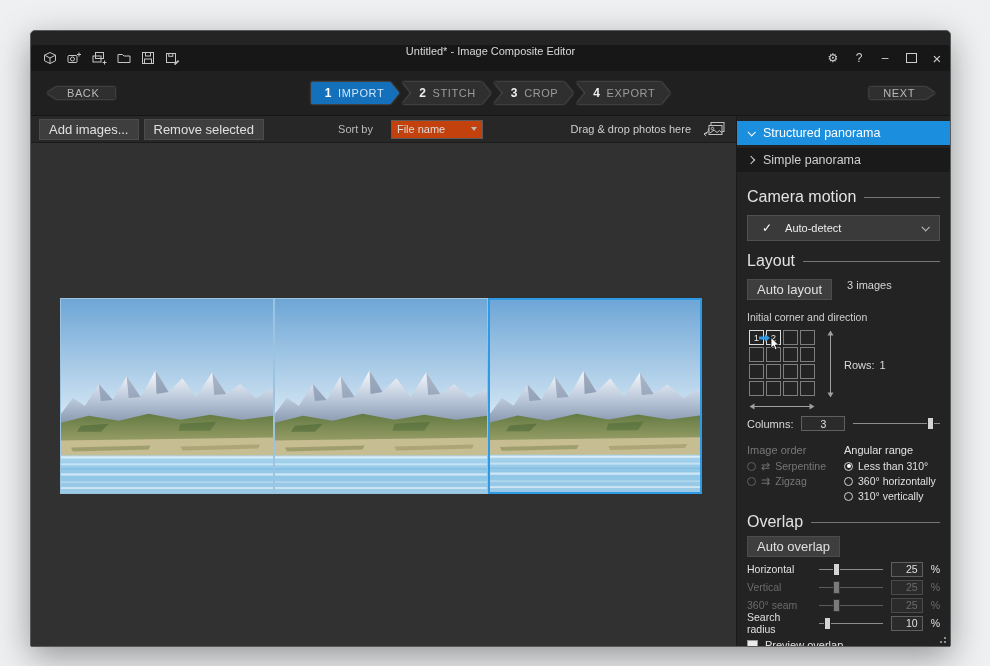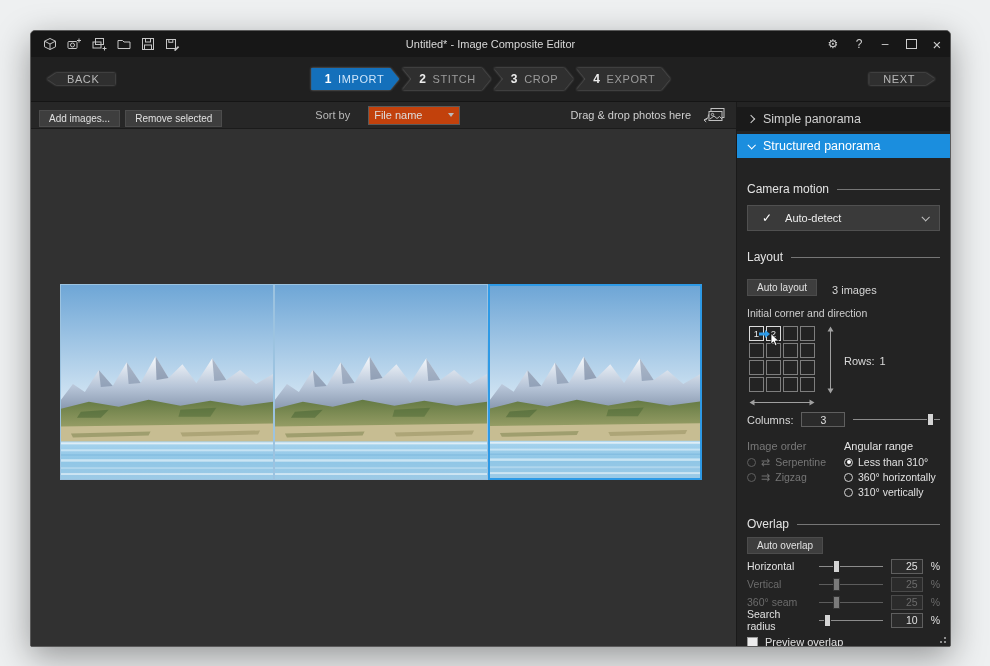--- a/index.html
+++ b/index.html
@@ -6,21 +6,21 @@
   body {
     width:990px; height:666px; background:#eef0f1; overflow:hidden;
     font-family:"Liberation Sans", sans-serif; -webkit-font-smoothing:antialiased;
   }
   .window {
     position:absolute; left:30px; top:30px; width:921px; height:617px;
     background:#242424; border:1px solid #5a5a5a; border-radius:5px 5px 2px 2px;
     box-shadow:0 10px 34px rgba(0,0,0,.38); box-sizing:border-box; overflow:hidden;
   }
   
-  .titlebar { height:26px; background:#171717; display:flex; align-items:center; position:relative; border-radius:4px 4px 0 0; }
+  .titlebar { height:26px; background:#171717; display:flex; position:relative; border-radius:4px 4px 0 0;margin-top:14px; }
   .tb-icons { display:flex; gap:10px; margin-left:12px; align-items:center; }
   .tb-icon { display:flex; cursor:default; }
   .tb-icon svg { display:block; }
   .wtitle { position:absolute; left:50%; transform:translateX(-50%); font-size:11px; color:#d8d8d8; white-space:nowrap; }
   .tb-controls { margin-left:auto; display:flex; align-items:center; height:100%; }
   .tb-ctl { width:26px; height:100%; display:flex; align-items:center; justify-content:center; color:#cfcfcf; font-size:12px; cursor:default; }
   .tb-ctl.close { font-size:15px; }
   .maxbox { width:9px; height:8px; border:1px solid #cfcfcf; display:inline-block; }
   
   .navbar { height:44px; background:#202020; position:relative; display:flex; align-items:center; border-bottom:1px solid #151515; }
@@ -34,45 +34,45 @@
     background:#2f2f2f; color:#9c9c9c; font-size:11px; letter-spacing:.6px;
     clip-path:polygon(0 0,calc(100% - 9px) 0,100% 50%,calc(100% - 9px) 100%,0 100%,9px 50%); }
   .step.first { clip-path:polygon(0 0,calc(100% - 9px) 0,100% 50%,calc(100% - 9px) 100%,0 100%); padding-left:14px; }
   .step .num { font-weight:bold; font-size:12px; color:#ededed; }
   .step.active { background:#1470bb; color:#cfe6fb; }
   .step.active .num { color:#ffffff; }
   
   .content { display:flex; height:calc(100% - 71px); }
   .left { flex:1; min-width:0; display:flex; flex-direction:column; }
   .toolbar { height:26px; background:#272727; border-bottom:1px solid #1b1b1b; display:flex; align-items:center; padding:0 8px; gap:5px; }
-  .btn { background:#3e3e3e; border:1px solid #4c4c4c; color:#e0e0e0; font-size:10px; padding:2px 9px; cursor:default;margin-top:6px; }
+  .btn { background:#3e3e3e; border:1px solid #4c4c4c; color:#e0e0e0; font-size:13px; padding:2px 9px; cursor:default; }
   .sp1 { flex:.95; } .sp2 { flex:1.15; }
   .sortlbl { color:#b9b9b9; font-size:11px; margin-right:13px; }
   .dropdown { background:#c2410c; border:1px solid #5a5a5a; color:#dddddd; font-size:11px; height:17px; width:80px; display:flex; align-items:center; justify-content:space-between; padding:0 5px; }
   .tri-down { width:0; height:0; border-left:3.5px solid transparent; border-right:3.5px solid transparent; border-top:4px solid #bbbbbb; }
   .hint { color:#cfcfcf; font-size:11px; margin-right:6px; }
   .canvas { flex:1; background:#313131; position:relative; }
   .photos { position:absolute; left:29px; top:155px; display:flex; }
   .photo { width:214px; height:196px; box-sizing:border-box; border:1px solid #9cc3e0; }
   .photo.selected { border:2px solid #2e9ae6; }
   .photo svg { width:100%; height:100%; display:block; }
   
   .panel { width:214px; background:#232323; border-left:1px solid #1a1a1a; box-sizing:border-box; padding-top:5px; display:flex; flex-direction:column; position:relative; }
   .phead { height:24px; flex:none; display:flex; align-items:center; gap:9px; padding-left:11px; background:#1a1a1a; color:#d0d0d0; font-size:12.5px; margin-bottom:3px; cursor:default; }
   .phead.activeblue { background:#1b8ede; color:#ffffff; }
   .chev { width:5px; height:5px; border-right:1.4px solid currentColor; border-bottom:1.4px solid currentColor; display:inline-block; flex:none; }
   .chev.right { transform:rotate(-45deg); }
   .chev.down { transform:rotate(45deg) translateY(-1px); }
   .pbody { flex:1; padding:2px 10px 0 10px; position:relative; font-size:11px; }
-  .sec { display:flex; align-items:center; gap:8px; color:#e2e2e2; font-size:12px; margin-top:19px; }
+  .sec { display:flex; align-items:center; gap:8px; color:#e2e2e2; font-size:16px; margin-top:11px; }
   .sec::after { content:""; flex:1; border-top:1px solid #767676; }
   .ddl { margin-top:9px; height:24px; background:#3a3a3a; border:1px solid #505050; display:flex; align-items:center; color:#ededed; }
   .ddl .check { margin:0 13px 0 14px; font-size:12px; color:#ffffff; }
   .ddl .chev { margin-left:auto; margin-right:11px; color:#bdbdbd; }
-  .alrow { margin-top:9px; display:flex; align-items:flex-end; gap:15px; }
+  .alrow { margin-top:9px; display:flex; align-items:flex-start; gap:15px; }
   .imgcount { color:#d6d6d6; }
   .small-label { margin-top:11px; color:#cfcfcf; font-size:10.5px; }
   .gridzone { margin-top:5px; position:relative; height:86px; }
   .ggrid { position:absolute; left:2px; top:2px; display:grid; grid-template-columns:repeat(4,15px); grid-auto-rows:15px; gap:2px; }
   .gcell { border:1px solid #7e7e7e; box-sizing:border-box; color:#e8e8e8; font-size:9.5px; display:flex; align-items:center; justify-content:center; }
   .gcell.hl { border-color:#dcdcdc; }
   .dirarrow { position:absolute; left:12px; top:5px; }
   .cursor { position:absolute; left:23px; top:9px; }
   .varrow { position:absolute; left:79px; top:2px; }
   .rowslbl { position:absolute; left:97px; top:31px; color:#dadada; display:flex; gap:5px; }
@@ -287,27 +287,27 @@
           <div class="photo selected">
               <svg viewBox="0 0 213 196" preserveAspectRatio="none">
                 <use href="#pano-scene"></use>
               </svg>
             </div>
         </div>
       </div>
     </div>
 
     <div class="panel">
+      <div class="phead activeblue">
+        <span class="chev down"></span>
+        <span>Structured panorama</span>
+      </div>
       <div class="phead">
         <span class="chev right"></span>
         <span>Simple panorama</span>
-      </div>
-      <div class="phead activeblue">
-        <span class="chev down"></span>
-        <span>Structured panorama</span>
       </div>
 
       <div class="pbody">
         <div class="sec">
             <span>Camera motion</span>
           </div>
         <div class="ddl">
           <span class="check">✓</span>
           <span>Auto-detect</span>
           <span class="chev down"></span>

